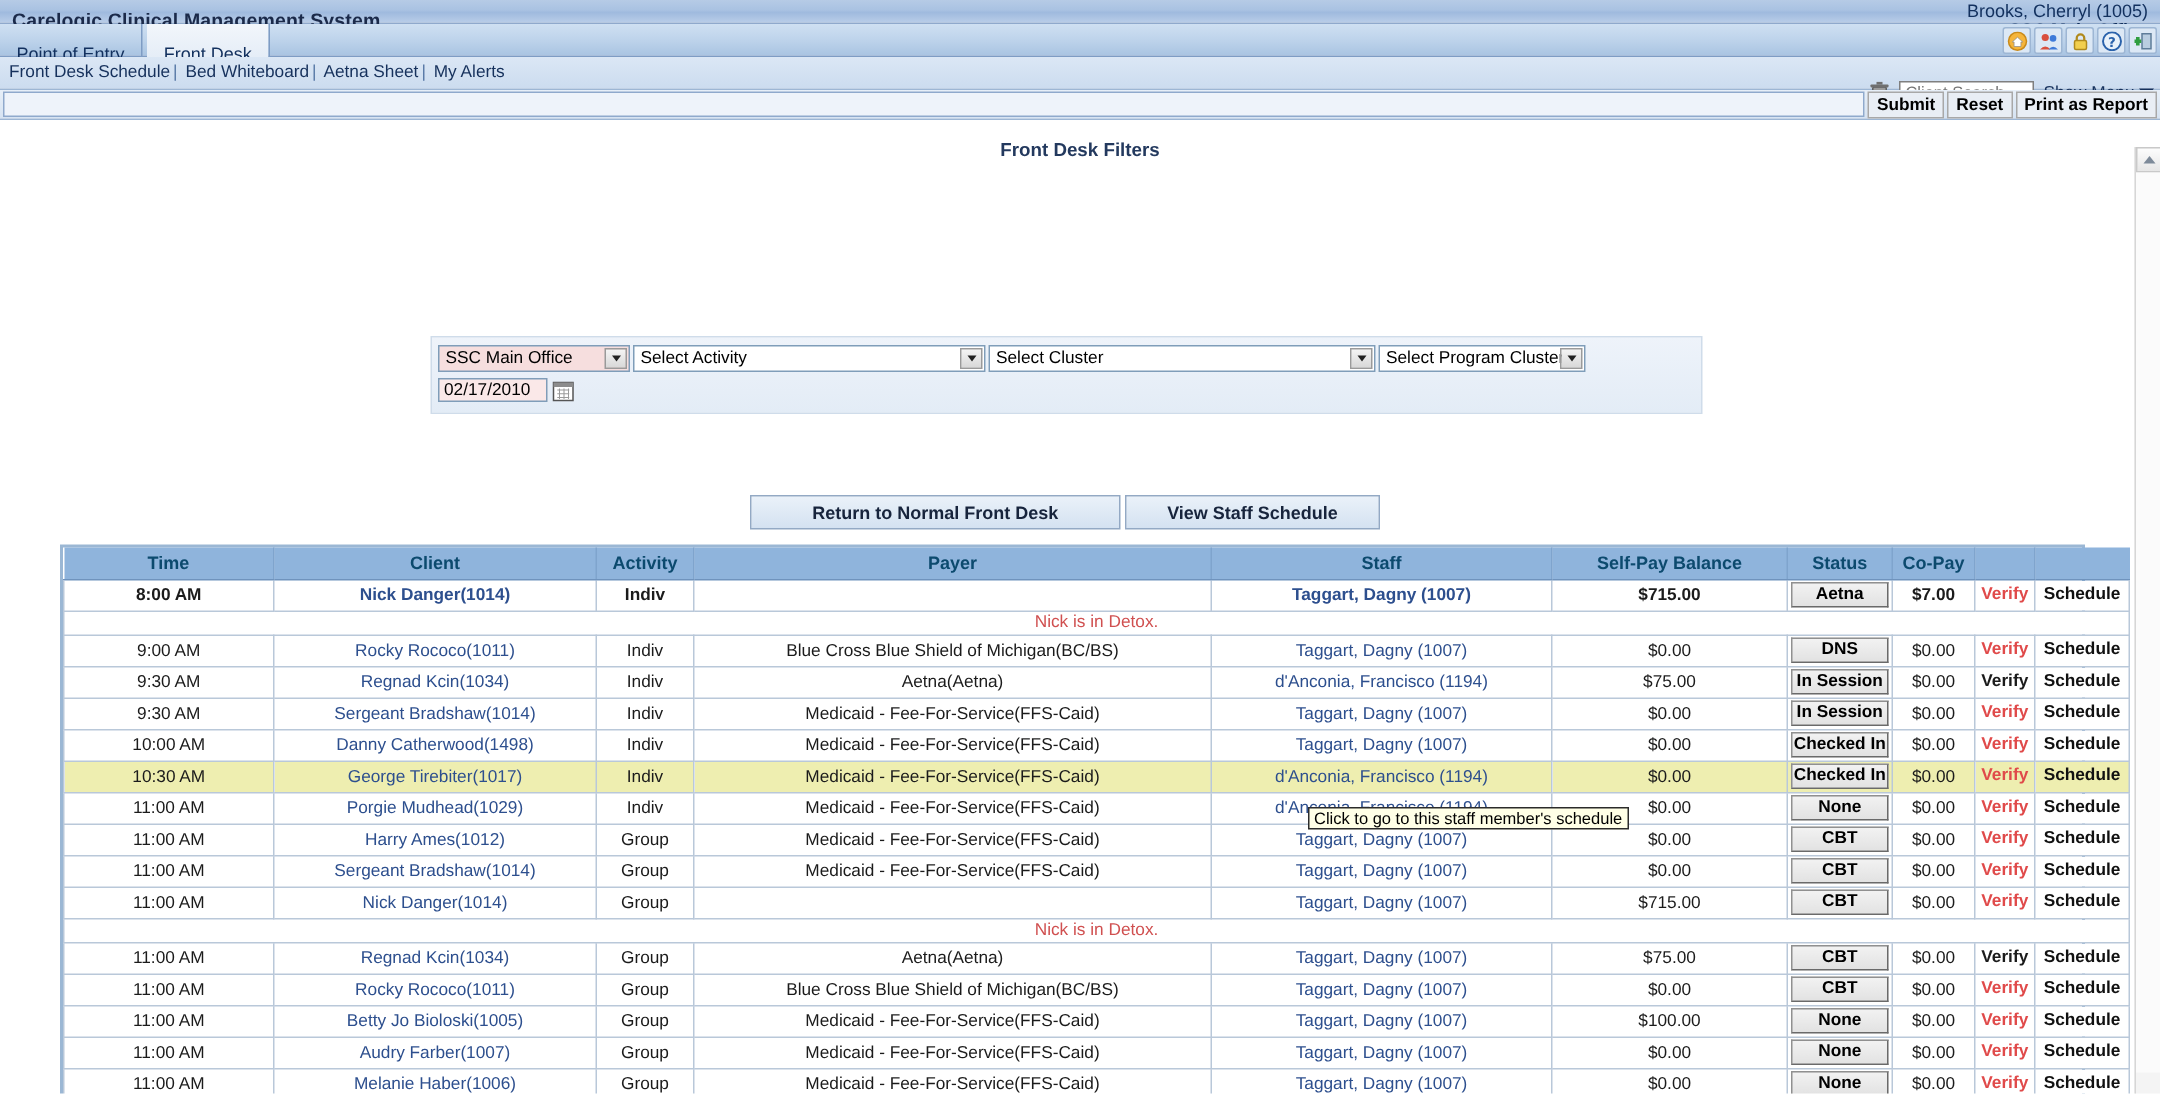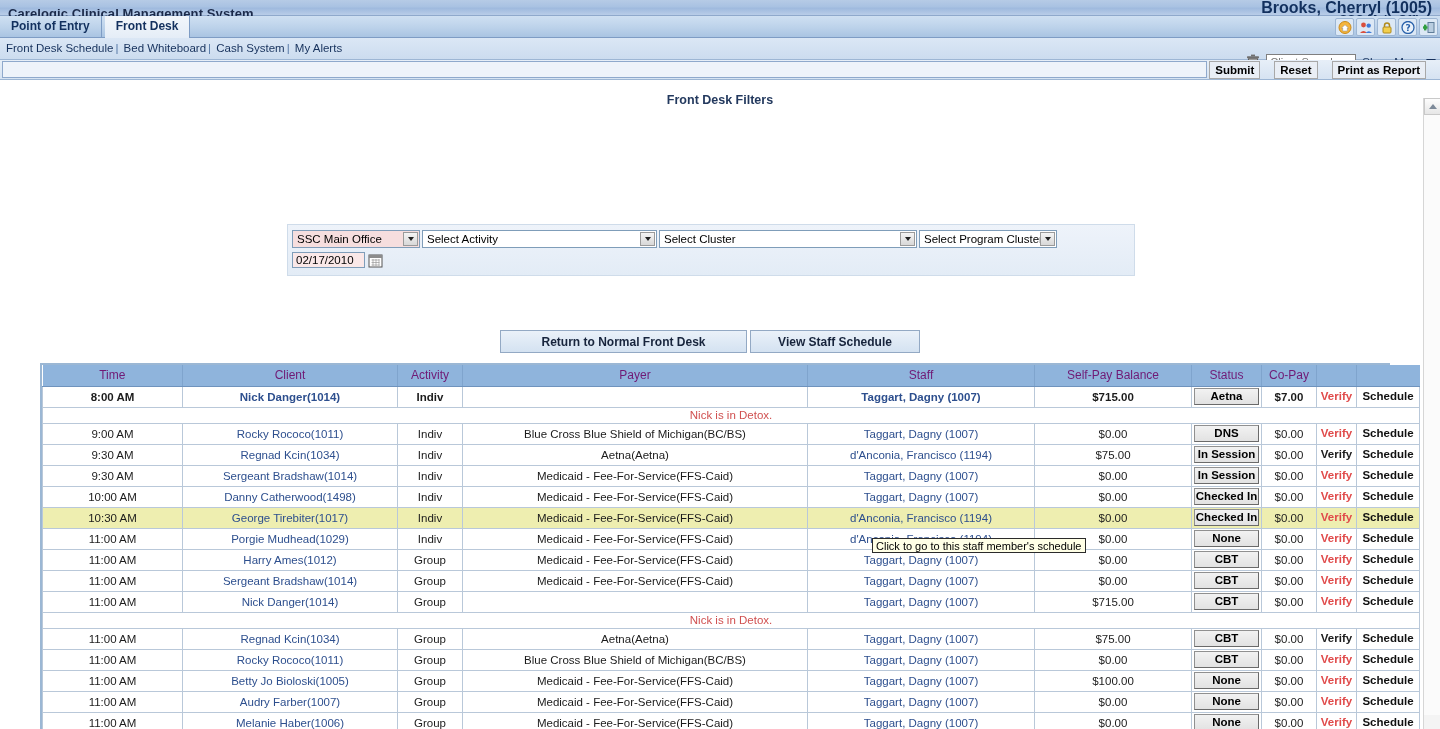--- a/index.html
+++ b/index.html
@@ -21,35 +21,35 @@
   }
   .app-title {
     position: absolute; left: 8px; top: 6px;
     font-size: 13px; font-weight: bold; color: #1b2a4a;
     letter-spacing: .1px;
   }
   .user-block {
     position: absolute; right: 8px; top: 1px;
     text-align: right; line-height: 13px;
   }
-  .user-name { font-size: 16px; font-weight: bold; color: #12305e; margin-left: 34px; }
+  .user-name { font-size: 12px; font-weight: normal; color: #12305e; margin-left: 34px; }
   .user-office { font-size: 12px; font-weight: bold; color: #12305e; }
 
   
   .tabbar {
     position: relative;
     height: 22px;
     background: linear-gradient(to bottom, #cfe0f2 0%, #bcd2ea 55%, #a9c4e2 100%);
     border-bottom: 1px solid #7e9cc4;
   }
   .tab {
     display: inline-block;
     height: 27px; line-height: 21px;
-    padding: 0 11px;
-    font-size: 12px; font-weight: bold; color: #12305e;
+    padding: 10px 11px;
+    font-size: 12px; font-weight: normal; color: #12305e;
     border-right: 1px solid #7e9cc4;
     vertical-align: top;
     cursor: pointer;
   }
   .tab.active {
     background: linear-gradient(to bottom, #f2f6fb 0%, #e2ebf6 100%);
   }
   .icon-tray {
     position: absolute; right: 2px; top: 2px;
     display: flex; gap: 2px;
@@ -112,21 +112,21 @@
   .cmd-input {
     flex: 1;
     height: 17px;
     margin: 0 2px 0 2px;
     border: 1px solid #8fa9cc;
     background: #eef3fa;
   }
   .cmd-btn {
     height: 18px;
     padding: 0 5px;
-    margin-right: 14px;
+    margin-right: 2px;
     font-size: 11.5px; font-weight: bold;
     font-family: "Liberation Sans", sans-serif;
     color: #000;
     background: #e9eef5;
     border: 1px solid #a8a8a8;
     cursor: pointer;
     line-height: 16px;
   }
 
   
@@ -214,22 +214,22 @@
   
   .table-wrap {
     position: absolute; left: 40px; top: 270px;
     width: 1350px;
     border: 2px solid #9bb7d4;
     background: #fff;
   }
   table.sched { width: 100%; border-collapse: collapse; table-layout: fixed; }
   table.sched th {
     background: #8fb4dc;
-    color: #701a75;
-    font-size: 12px; font-weight: normal;
+    color: #0c4a6e;
+    font-size: 12px; font-weight: bold;
     height: 21px;
     border-right: 1px solid #7fa4cd;
     border-bottom: 1px solid #6f93bd;
     text-align: center;
   }
   table.sched th:last-child { border-right: none; }
   table.sched td {
     height: 21px;
     font-size: 11.5px;
     border: 1px solid #b9c8d9;
@@ -375,21 +375,21 @@
         <path d="M3.2 3.6 L3.2 9.4" stroke="#2f9e3f" stroke-width="2.4"></path>
       </svg>
     </div>
   </div>
 </div>
 
 <div class="subnav">
   <div class="subnav-links">
     <a>Front Desk Schedule</a><span class="subnav-sep">|</span>
     <a>Bed Whiteboard</a><span class="subnav-sep">|</span>
-    <a>Cash System</a><span class="subnav-sep">|</span>
+    <a>Aetna Sheet</a><span class="subnav-sep">|</span>
     <a>My Alerts</a>
   </div>
   <div class="subnav-right">
     <span class="trash-icon">
       <svg width="14" height="16" viewBox="0 0 14 16">
         <rect x="2.5" y="4" width="9" height="11" rx="1" fill="#9b9b9b" stroke="#5e5e5e"></rect>
         <rect x="1" y="2.3" width="12" height="2" rx=".6" fill="#6f6f6f"></rect>
         <rect x="5" y="0.6" width="4" height="1.8" fill="#6f6f6f"></rect>
         <path d="M5 6 V13 M7 6 V13 M9 6 V13" stroke="#e8e8e8" stroke-width=".8"></path>
       </svg>

